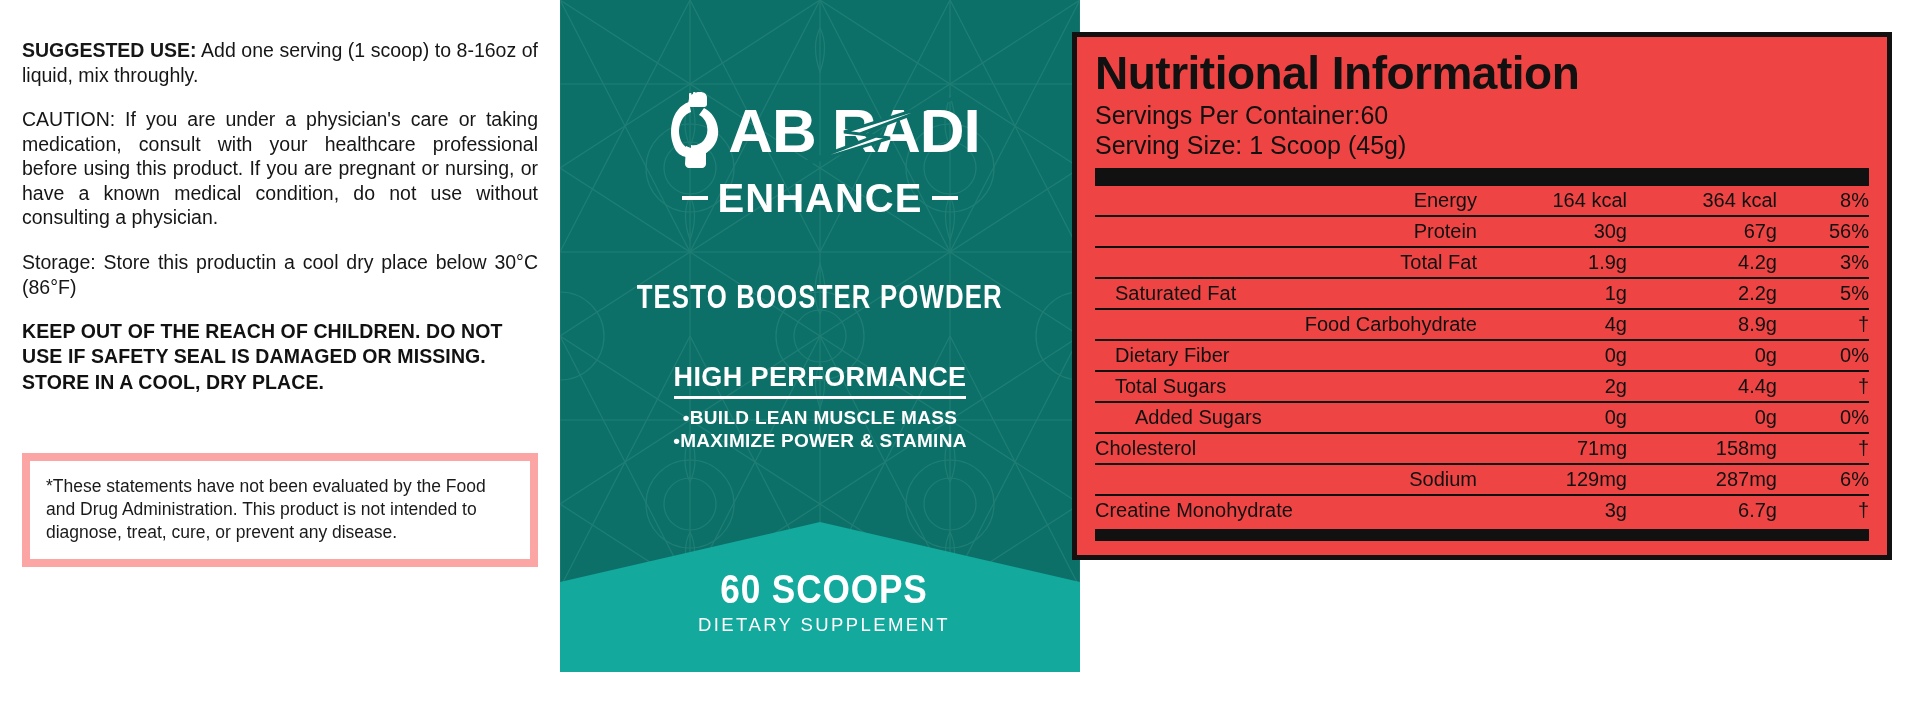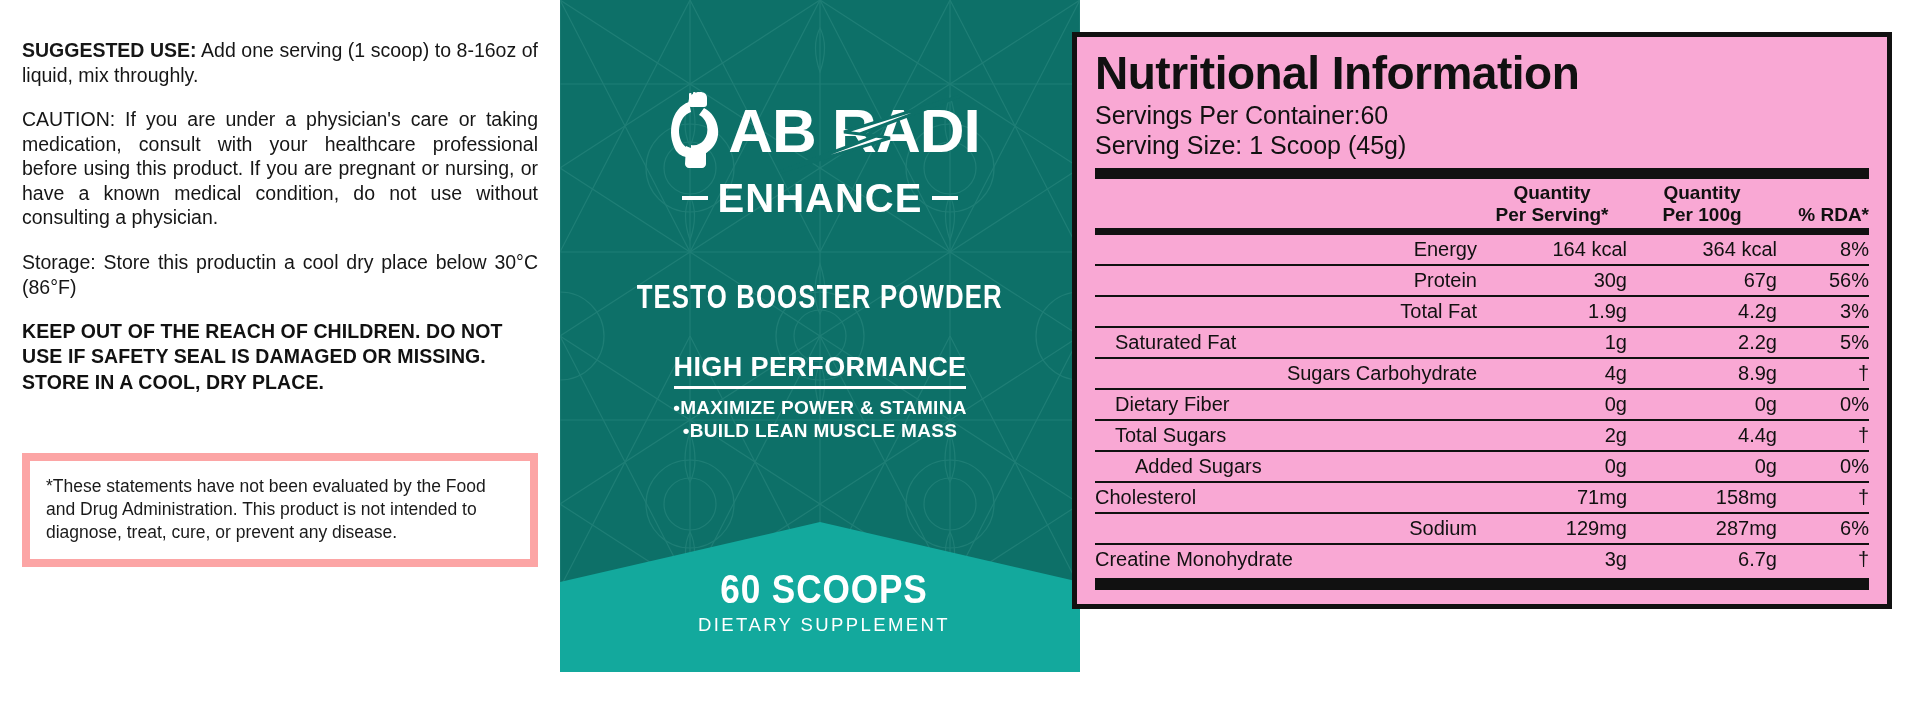--- a/index.html
+++ b/index.html
@@ -26,33 +26,33 @@
   .arm-icon{width:66px;height:80px;margin-right:2px;margin-bottom:6px;flex:none;}
   .brandname{font-family:"Liberation Sans",sans-serif;font-weight:bold;font-size:62px;line-height:.95;color:#fff;letter-spacing:-1px;position:relative;z-index:2;}
   .bolt{position:absolute;left:36px;bottom:-14px;width:200px;height:80px;z-index:3;}
   .enhance-row{display:flex;align-items:center;justify-content:center;margin-top:4px;gap:10px;}
   .dash{width:26px;height:4px;background:#fff;display:block;}
   .enhance{font-weight:bold;font-size:40px;letter-spacing:1px;color:#fff;line-height:1;}
 
   .product-type{margin-top:60px;font-weight:bold;font-size:33px;letter-spacing:1.5px;color:#fff;
     transform:scaleX(.78);transform-origin:center;white-space:nowrap;}
 
-  .hp-wrap{margin-top:36px;text-align:center;}
+  .hp-wrap{margin-top:46px;text-align:center;}
   .hp-title{font-weight:bold;font-size:27px;letter-spacing:.4px;color:#fff;padding-bottom:3px;border-bottom:3px solid #fff;display:inline-block;}
   .hp-bullets{margin-top:7px;}
   .hp-b{font-weight:bold;font-size:19px;letter-spacing:.3px;color:#fff;line-height:1.22;}
 
   .scoops-wrap{position:absolute;left:0;right:0;bottom:36px;text-align:center;padding-left:8px;}
   .scoops{font-weight:bold;font-size:40px;letter-spacing:1px;color:#fff;
     transform:scaleX(.88);transform-origin:center;}
   .supp{font-size:18.5px;letter-spacing:2.4px;color:#fff;margin-top:2px;}
 
   
   .right-panel{position:absolute;left:1072px;top:32px;width:820px;}
-  .nf-box{border:5px solid #111;padding:10px 18px 14px 18px;background:#f9a8d4;}
+  .nf-box{border:5px solid #111;padding:10px 18px 14px 18px;background:#ef4444;}
   .nf-title{font-weight:bold;font-size:46px;line-height:1.05;letter-spacing:-.5px;color:#111;margin:2px 0 4px 0;}
   .nf-sub{font-size:25px;line-height:1.18;color:#111;}
   .nf-sub .val{font-size:25px;}
   .bar-thick{height:11px;background:#111;margin:8px 0 0 0;}
   .bar-med{height:7px;background:#111;margin:0;}
   .bar-bottom{height:12px;background:#111;margin-top:4px;}
 
   table.nf{width:100%;border-collapse:collapse;}
   table.nf td,table.nf th{padding:3px 0;vertical-align:bottom;}
   .c-name{text-align:left;font-size:20px;color:#111;}
@@ -171,22 +171,22 @@
         <span class="dash"></span>
         <span class="enhance">ENHANCE</span>
         <span class="dash"></span>
       </div>
 
       <div class="product-type">TESTO BOOSTER POWDER</div>
 
       <div class="hp-wrap">
         <div class="hp-title">HIGH PERFORMANCE</div>
         <div class="hp-bullets">
+          <div class="hp-b">•BUILD LEAN MUSCLE MASS</div>
           <div class="hp-b">•MAXIMIZE POWER &amp; STAMINA</div>
-          <div class="hp-b">•BUILD LEAN MUSCLE MASS</div>
         </div>
       </div>
 
       <div class="scoops-wrap">
         <div class="scoops">60 SCOOPS</div>
         <div class="supp">DIETARY SUPPLEMENT</div>
       </div>
 
     </div>
   </div>
@@ -196,36 +196,20 @@
 
       <div class="nf-title">Nutritional Information</div>
 
       <div class="nf-sub">
         <span>Servings Per Container:</span><span class="val">60</span>
       </div>
       <div class="nf-sub">Serving Size: 1 Scoop (45g)</div>
 
       <div class="bar-thick"></div>
 
-      <table class="nf">
-        <tbody>
-          <tr class="hdr">
-            <td class="c-name"></td>
-            <td class="c-num">
-              <span>Quantity</span><br>
-              <span>Per Serving*</span>
-            </td>
-            <td class="c-num">
-              <span>Quantity</span><br>
-              <span>Per 100g</span>
-            </td>
-            <td class="c-rda">% RDA*</td>
-          </tr>
-        </tbody>
-      </table>
 
       <div class="bar-med"></div>
 
       <table class="nf" id="nf-rows">
         <tbody>
             <tr class="bold-row">
               <td class="c-name">Energy</td>
               <td class="c-num">164 kcal</td>
               <td class="c-num">364 kcal</td>
               <td class="c-rda">8%</td>
@@ -242,21 +226,21 @@
               <td class="c-num">4.2g</td>
               <td class="c-rda">3%</td>
             </tr>
             <tr class="rowline indent1">
               <td class="c-name">Saturated Fat</td>
               <td class="c-num">1g</td>
               <td class="c-num">2.2g</td>
               <td class="c-rda">5%</td>
             </tr>
             <tr class="rowline bold-row">
-              <td class="c-name">Sugars Carbohydrate</td>
+              <td class="c-name">Food Carbohydrate</td>
               <td class="c-num">4g</td>
               <td class="c-num">8.9g</td>
               <td class="c-rda">†</td>
             </tr>
             <tr class="rowline indent1">
               <td class="c-name">Dietary Fiber</td>
               <td class="c-num">0g</td>
               <td class="c-num">0g</td>
               <td class="c-rda">0%</td>
             </tr>

